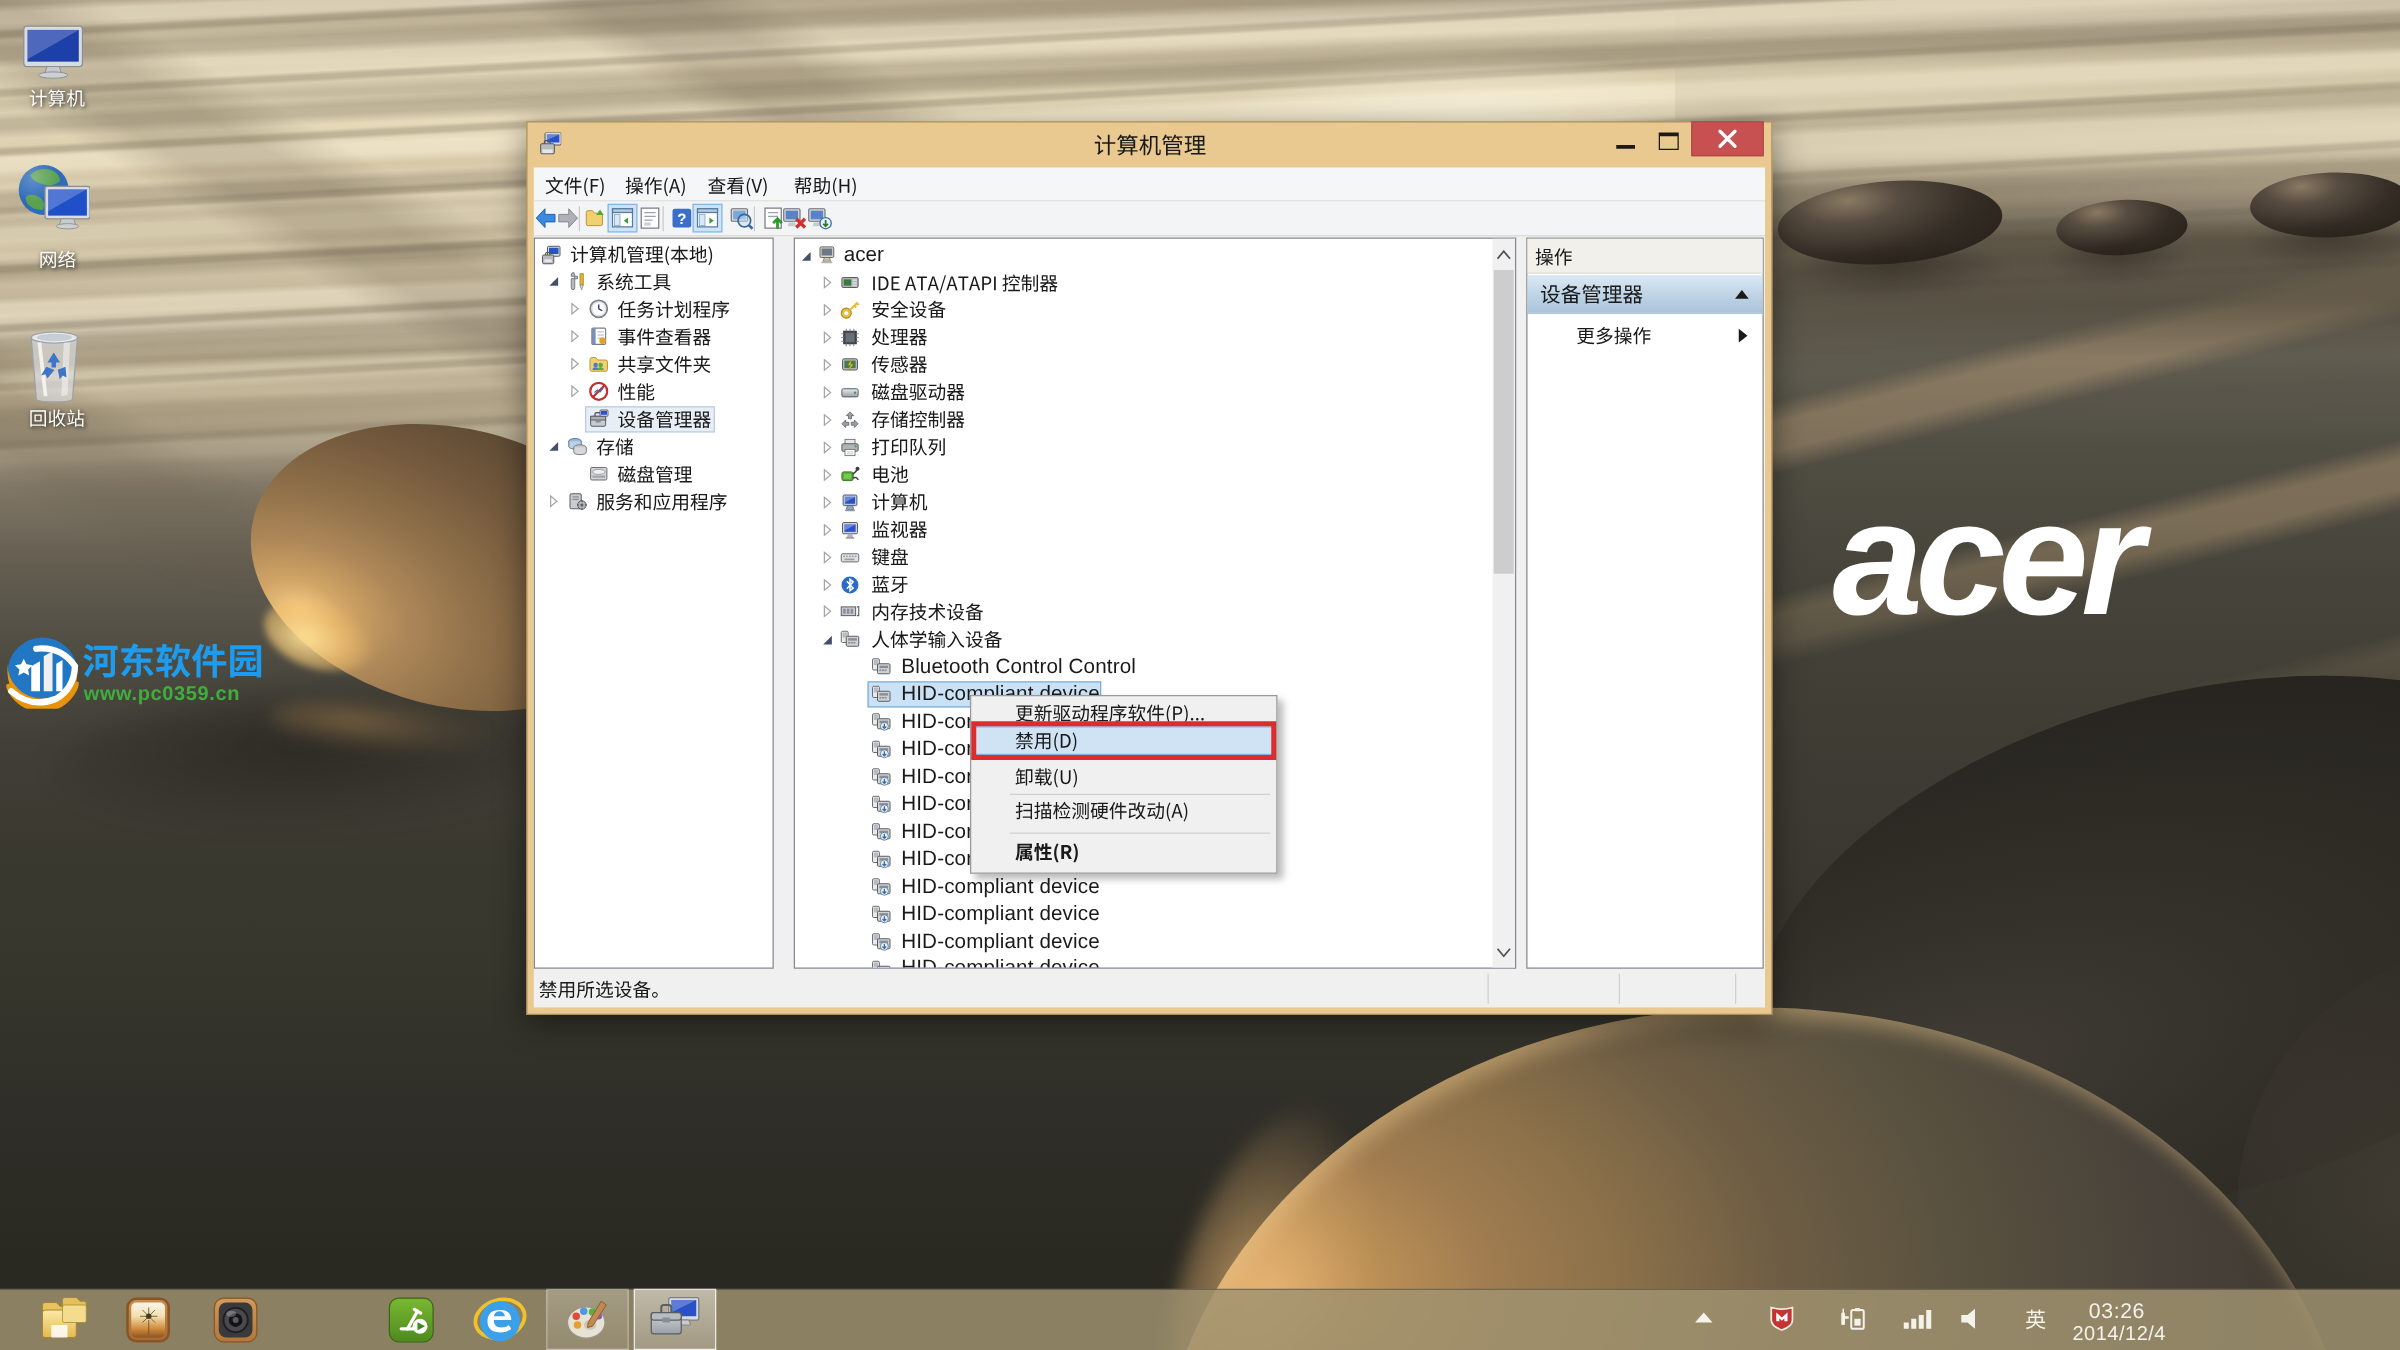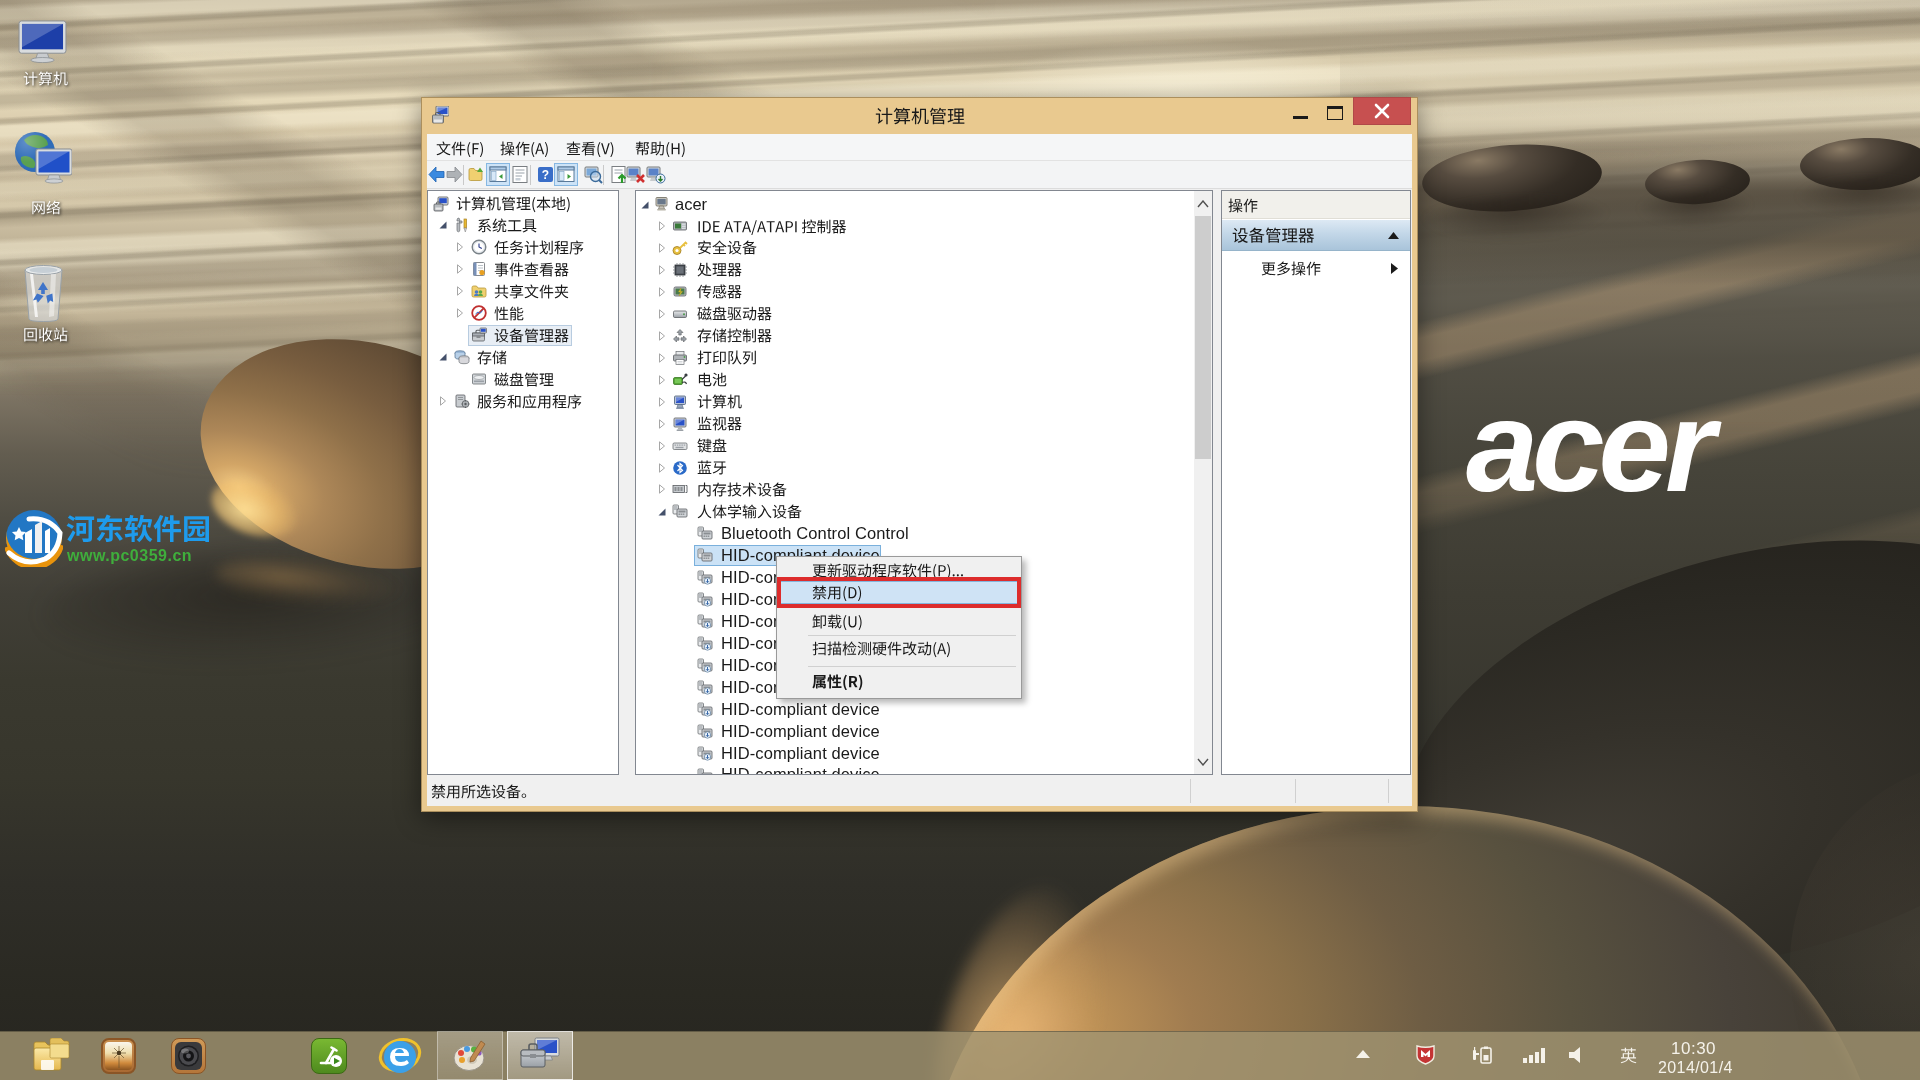--- a/index.html
+++ b/index.html
@@ -229,22 +229,22 @@
         <rect x="19" y="2" width="4" height="15"></rect>
       </g>
     </svg>
 <svg class="ab" style="left:1567px;top:1045px" width="24" height="20" viewBox="0 0 24 20">
       <path d="M2 7 L7 7 L13 2 L13 18 L7 13 L2 13Z" fill="#f5f2ea"></path>
       <path d="M16 6 Q19 10 16 14 M19 3 Q24 10 19 17" stroke="#f5f2ea" stroke-width="1.6" fill="none" opacity=".0"></path>
     </svg>
 <svg style="position:absolute;left:1620.0px;top:1046.5px;" width="17.0" height="19.0" viewBox="0 -880 1000 1120">
       <path fill="#f5f2ea" d="M457 -627V-512H160V-278H57V-207H431C391 -118 288 -37 38 19C55 36 75 66 84 82C345 19 458 -75 505 -181C585 -35 721 47 921 82C931 61 952 30 969 14C776 -13 641 -83 569 -207H945V-278H846V-512H535V-627ZM232 -278V-446H457V-351C457 -327 456 -302 452 -278ZM771 -278H531C534 -302 535 -326 535 -350V-446H771ZM640 -840V-748H355V-840H281V-748H69V-680H281V-575H355V-680H640V-575H715V-680H928V-748H715V-840Z"></path>
     </svg>
-<div class="lat" style="left:1671px;top:1039px;font-size:17px;color:#f5f2ea;letter-spacing:.5px">10:30</div>
-<div class="lat" style="left:1658px;top:1059px;font-size:16px;color:#f5f2ea;letter-spacing:.4px">2014/01/4</div>
+<div class="lat" style="left:1671px;top:1039px;font-size:17px;color:#f5f2ea;letter-spacing:.5px">03:26</div>
+<div class="lat" style="left:1658px;top:1059px;font-size:16px;color:#f5f2ea;letter-spacing:.4px">2014/12/4</div>
 
 <div class="ab" style="left:421px;top:97px;width:997px;height:715px;background:#e9c98f;box-shadow:0 6px 24px rgba(0,0,0,.45);border:1px solid rgba(130,105,60,.6)"></div>
 <svg class="ab" style="left:432px;top:106px" width="17" height="19" viewBox="0 0 17 19">
 <rect x="4" y="0" width="13" height="10" rx="1" fill="#d9dcde" stroke="#55585c" stroke-width=".8"></rect>
       <rect x="5.5" y="1.5" width="10" height="6.5" fill="#2a52c8"></rect>
       <path d="M5.5 1.5 L15.5 1.5 L5.5 6Z" fill="rgba(255,255,255,.3)"></path>
 <rect x="0.5" y="9" width="11" height="8" rx="1" fill="#b8bcc0" stroke="#55585c" stroke-width=".8"></rect>
       <path d="M3.5 9 L3.5 7.5 Q3.5 6.5 4.5 6.5 L7 6.5 Q8 6.5 8 7.5 L8 9" fill="none" stroke="#55585c"></path>
       <rect x="2" y="13.5" width="8" height="3" fill="#e8e8e8"></rect>
 </svg>

